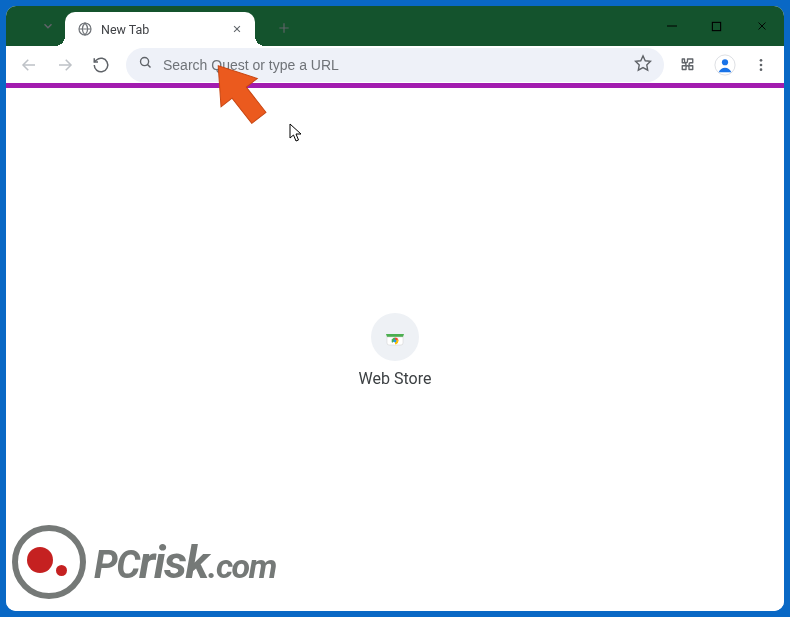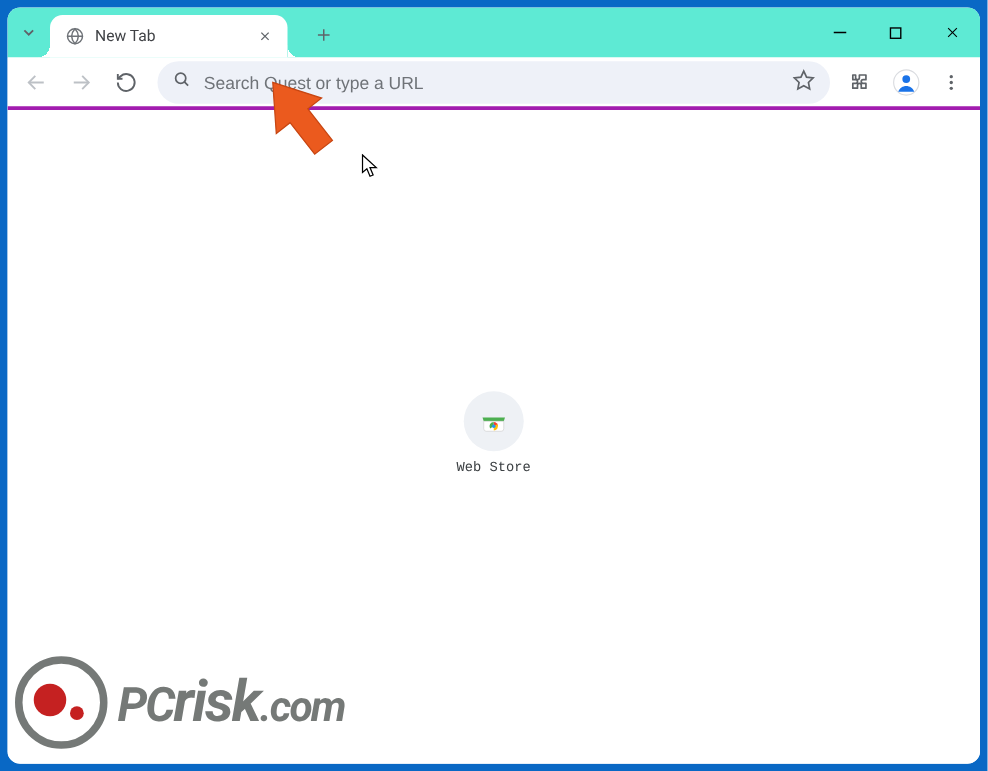--- a/index.html
+++ b/index.html
@@ -17,24 +17,25 @@
   left: 6px;
   right: 6px;
   bottom: 6px;
   background: #fff;
   border-radius: 10px;
   overflow: hidden;
   display: flex;
   flex-direction: column;
 }
 .title-area {
-  background: #5eead4;
+  background: #14532d;
   height: 40px;
   display: flex;
   align-items: flex-end;
+  padding-left: 25px;
 }
 .tab-dropdown {
   width: 34px;
   height: 40px;
   display: flex;
   align-items: center;
   justify-content: center;
   cursor: pointer;
 }
 .tab {
@@ -117,21 +118,21 @@
   cursor: pointer;
   color: #000;
 }
 .toolbar {
   height: 42px;
   background: #fff;
   display: flex;
   align-items: center;
   padding: 0 6px;
   gap: 2px;
-  border-bottom: 3px solid #a21caf;
+  border-bottom: 5px solid #a21caf;
 }
 .nav-btn {
   width: 34px;
   height: 34px;
   border-radius: 50%;
   display: flex;
   align-items: center;
   justify-content: center;
   cursor: pointer;
   color: #5f6368;
@@ -183,24 +184,23 @@
 .shortcut-circle {
   width: 48px;
   height: 48px;
   border-radius: 50%;
   background: #eef1f5;
   display: flex;
   align-items: center;
   justify-content: center;
 }
 .shortcut-label {
-  font-size: 11px;
+  font-size: 16px;
   color: #3c4043;
   text-align: center;
-  font-family: Liberation Mono, monospace;
 }
 
 .orange-arrow {
   position: absolute;
   top: 56px;
   left: 206px;
   pointer-events: none;
 }
 
 .cursor {

